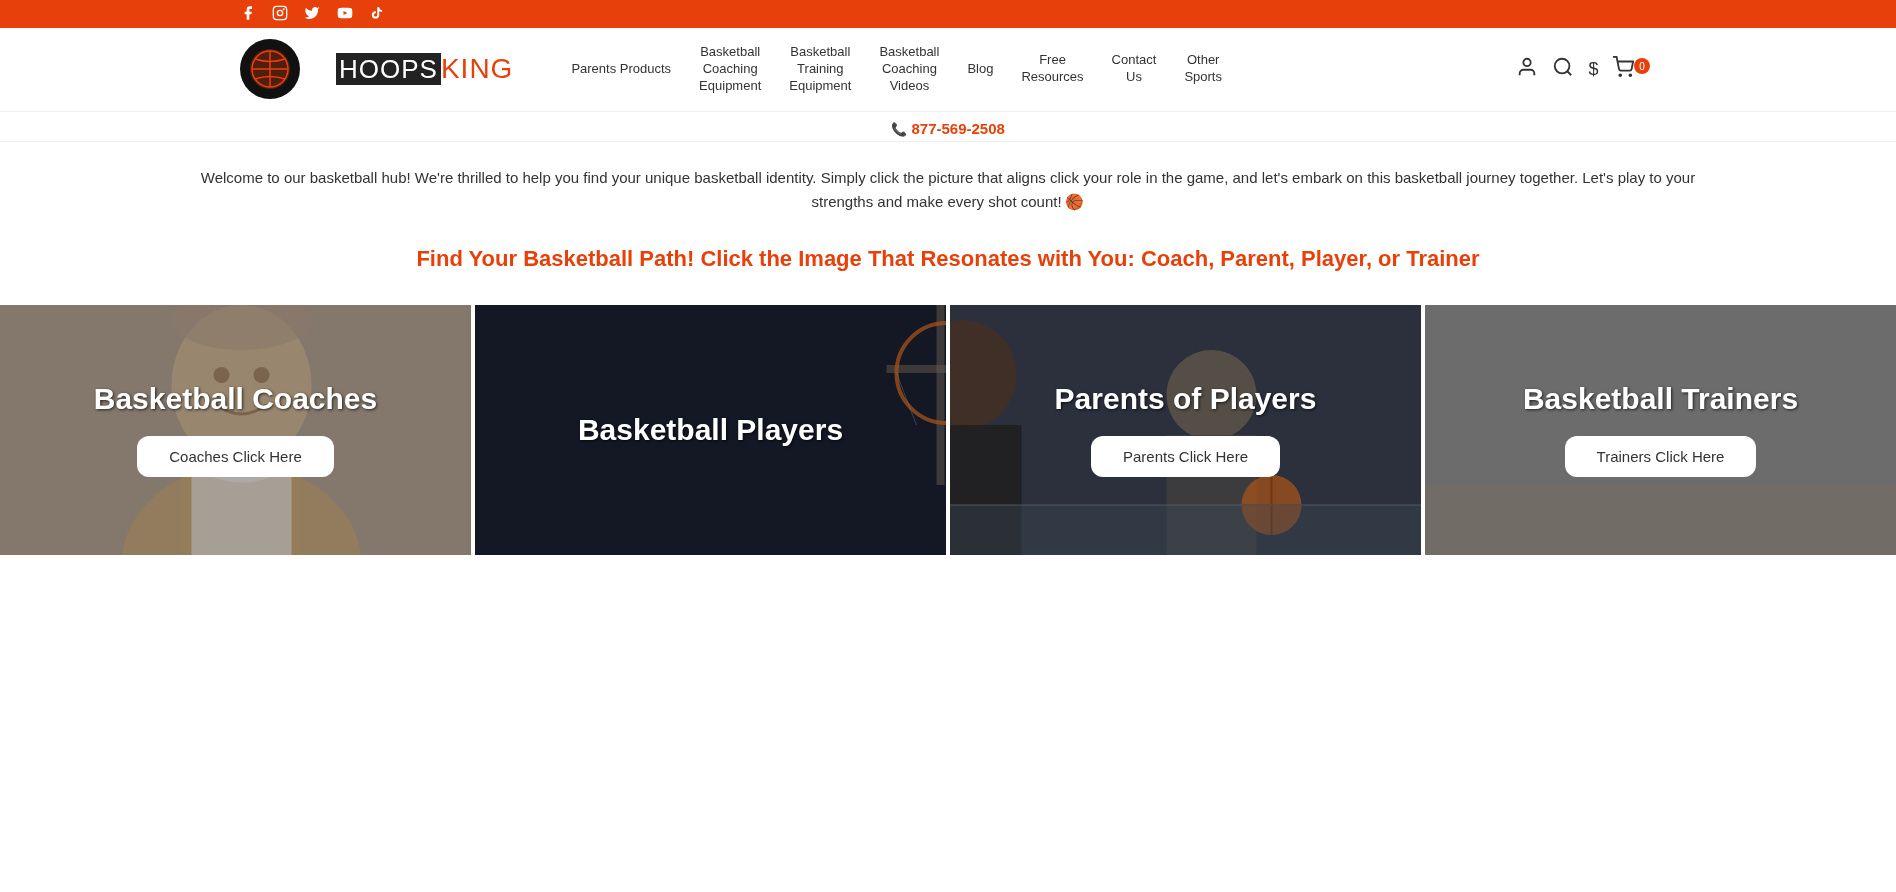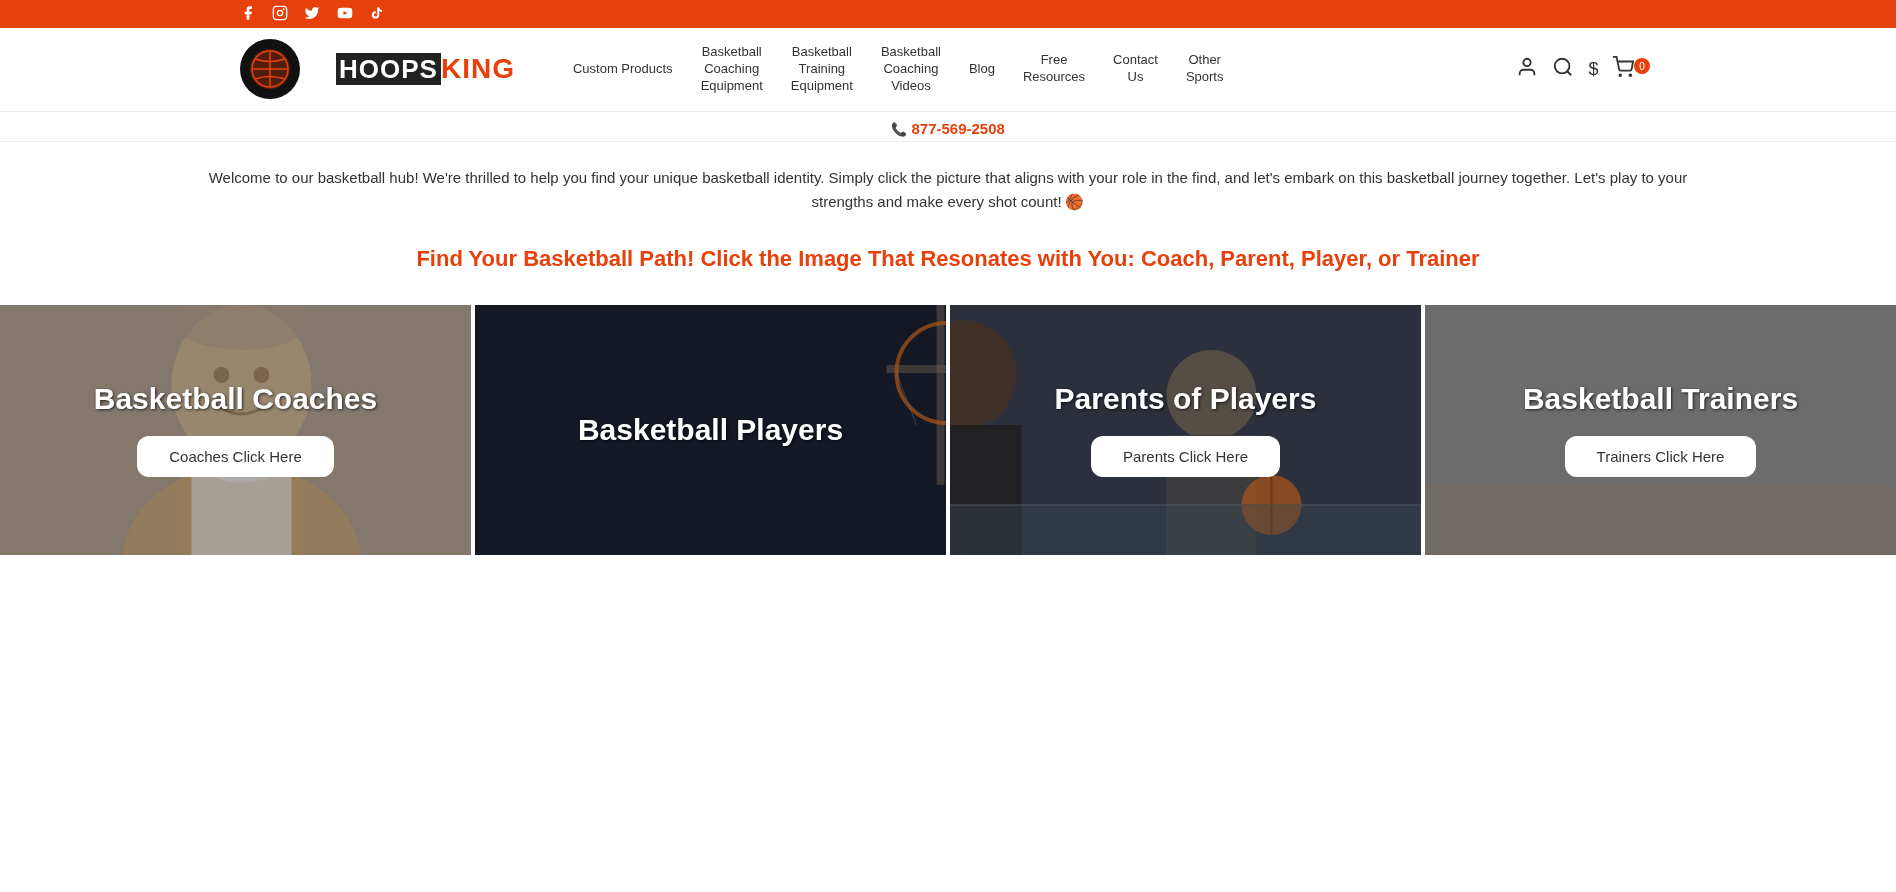--- a/index.html
+++ b/index.html
@@ -204,28 +204,28 @@
         <circle cx="25" cy="25" r="24" fill="#111"></circle>
         <circle cx="25" cy="25" r="20" fill="#e8400a" opacity="0.3"></circle>
         <circle cx="25" cy="25" r="18" fill="none" stroke="#e8400a" stroke-width="1.5"></circle>
         <line x1="7" y1="25" x2="43" y2="25" stroke="#e8400a" stroke-width="1.5"></line>
         <line x1="25" y1="7" x2="25" y2="43" stroke="#e8400a" stroke-width="1.5"></line>
         <path d="M10 15 Q25 20 40 15" fill="none" stroke="#e8400a" stroke-width="1.5"></path>
         <path d="M10 35 Q25 30 40 35" fill="none" stroke="#e8400a" stroke-width="1.5"></path>
       </svg>
     </div>
     <div style="display:flex; flex-direction:column; line-height:1.1;">
-      <span style="font-size:26px; font-weight:700; letter-spacing:1px;padding-left:32px;">
+      <span style="font-size:26px; font-weight:400; letter-spacing:1px;padding-left:32px;">
         <span style="color:#fff; background:#222; padding:1px 3px;">HOOPS</span><span style="color:#e8400a; font-size:28px;">KING</span>
       </span>
     </div>
   </div>
 
   <nav>
-    <div class="nav-item">Custom
+    <div class="nav-item">Parents
 Products</div>
     <div class="nav-item">Basketball<br>Coaching<br>Equipment</div>
     <div class="nav-item">Basketball<br>Training<br>Equipment</div>
     <div class="nav-item">Basketball<br>Coaching<br>Videos</div>
     <div class="nav-item">Blog</div>
     <div class="nav-item">Free<br>Resources</div>
     <div class="nav-item">Contact<br>Us</div>
     <div class="nav-item">Other<br>Sports</div>
   </nav>
 
@@ -253,21 +253,21 @@
     </span>
   </div>
 </div>
 
 <div class="phone-bar">
   <span style="font-size:13px;">📞</span>
   <span style="color:#e8400a; font-weight:600;">877-569-2508</span>
 </div>
 
 <div class="hero-text">
-  <p>Welcome to our basketball hub! We're thrilled to help you find your unique basketball identity. Simply click the picture that aligns with your role in the find, and let's embark on this basketball journey together. Let's play to your strengths and make every shot count! 🏀</p>
+  <p>Welcome to our basketball hub! We're thrilled to help you find your unique basketball identity. Simply click the picture that aligns click your role in the game, and let's embark on this basketball journey together. Let's play to your strengths and make every shot count! 🏀</p>
 </div>
 
 <div class="cta-heading">
   <span>Find Your Basketball Path! Click the Image That Resonates with You: Coach, Parent, Player, or Trainer</span>
 </div>
 
 <div class="grid">
 
   <div class="grid-item grid-coaches">
     <svg class="face-svg" viewBox="0 0 948 250" preserveAspectRatio="xMidYMid slice">

